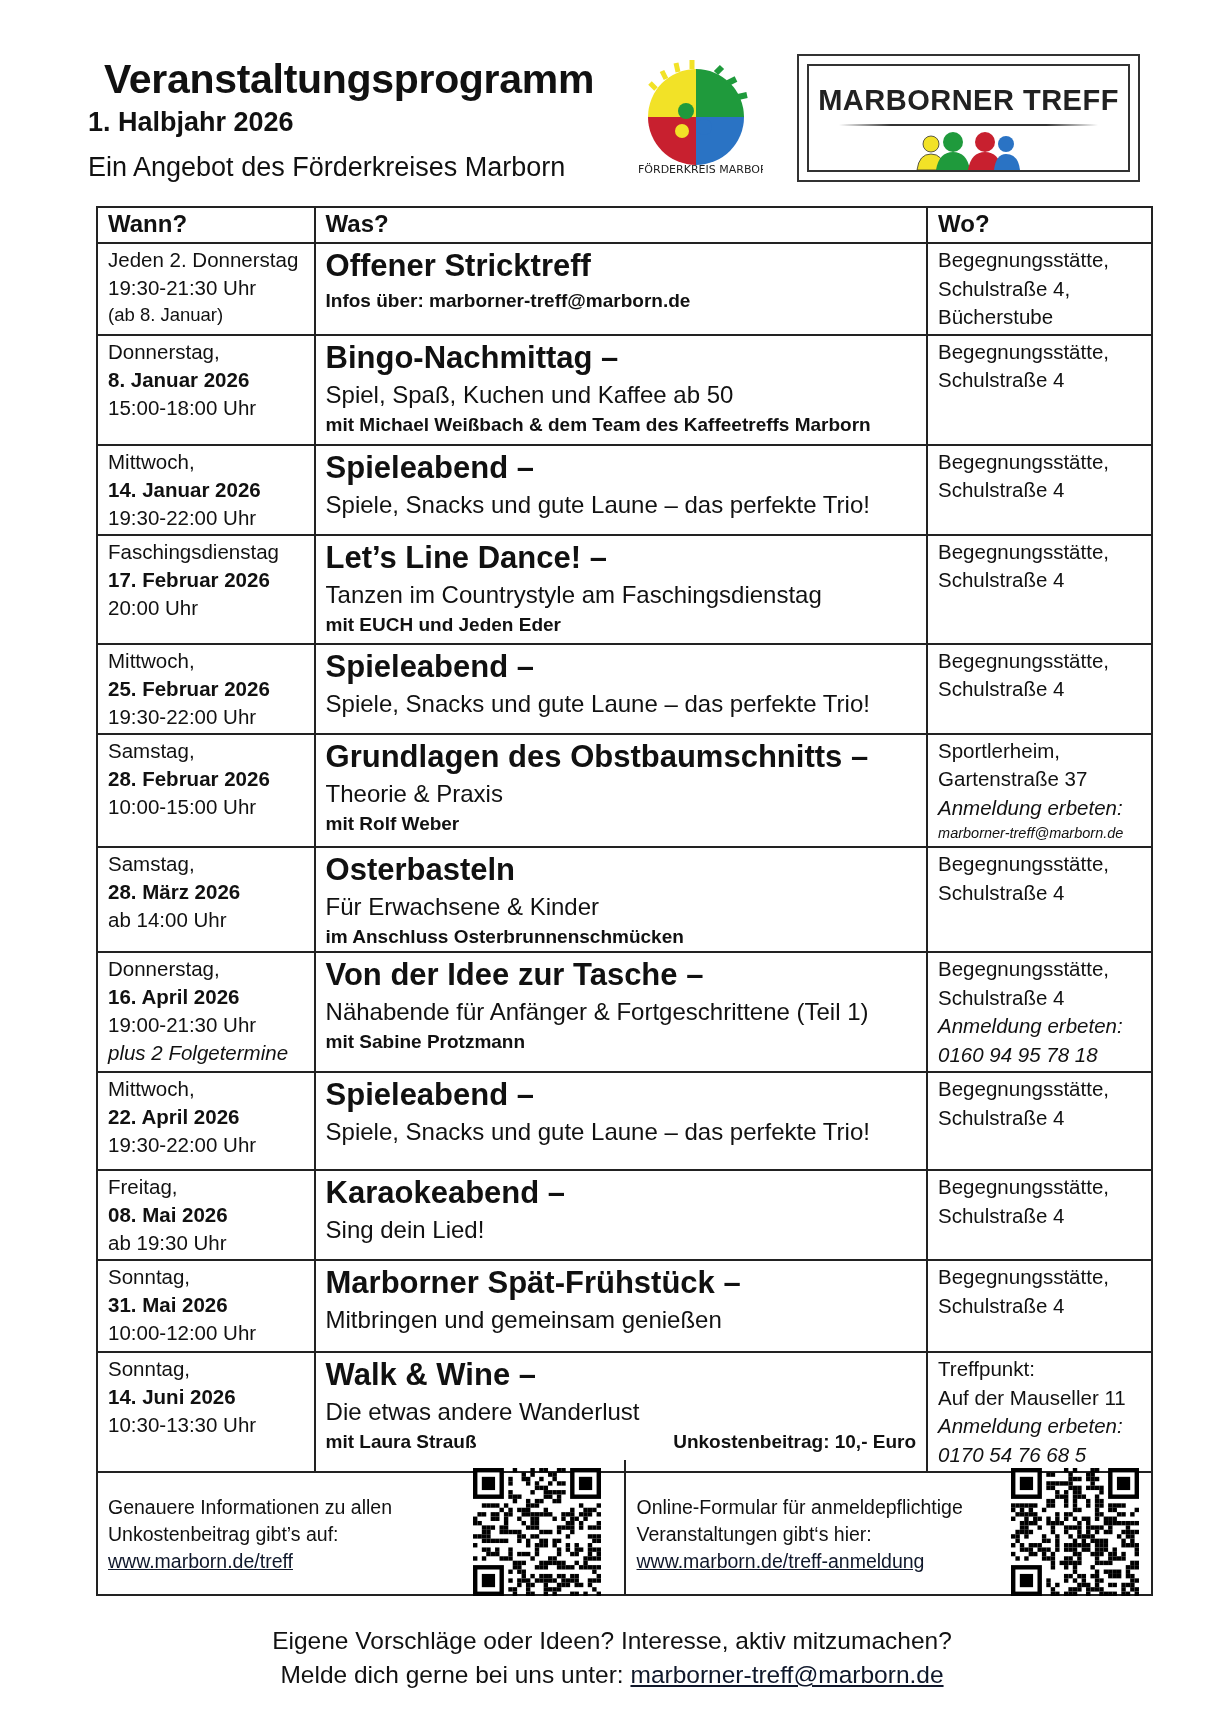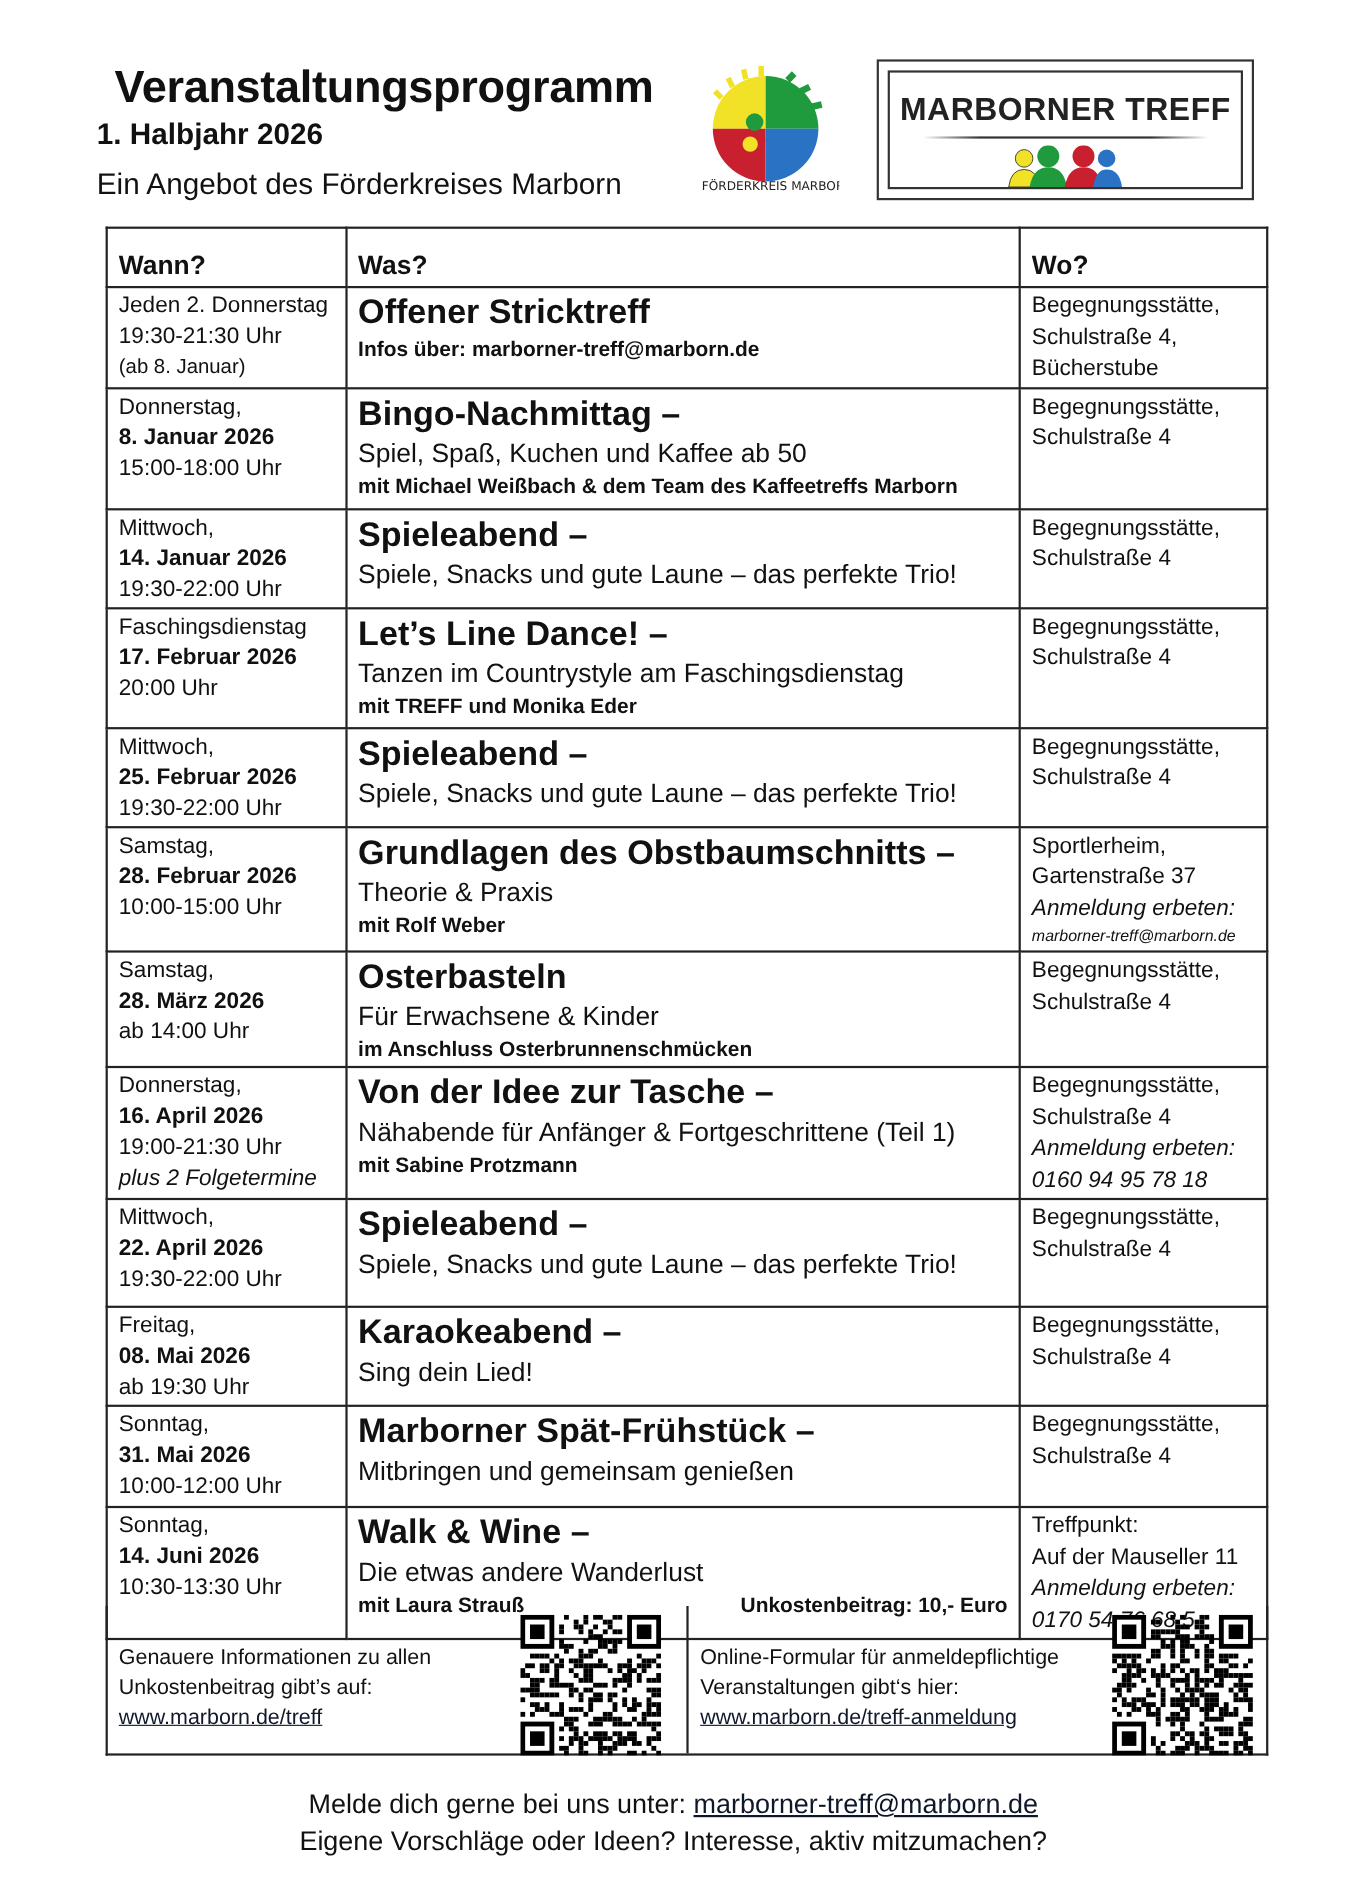--- a/index.html
+++ b/index.html
@@ -9,21 +9,21 @@
   .tagline { position: absolute; left: 88px; top: 152px; font-size: 27px; margin: 0; }
   .logo-fk { position: absolute; left: 628px; top: 55px; width: 135px; height: 130px; }
   .logo-mt { position: absolute; left: 797px; top: 54px; width: 343px; height: 128px; border: 2px solid #333; box-sizing: border-box; }
   .logo-mt-inner { position: absolute; left: 8px; top: 8px; right: 8px; bottom: 8px; border: 2px solid #333; }
   .logo-mt-text { position: absolute; left: 0; right: 0; top: 18px; text-align: center; font-size: 29px; font-weight: bold; letter-spacing: 0.5px; color: #222; }
   .logo-mt-line { position: absolute; left: 30px; right: 30px; top: 58px; height: 2px; background: linear-gradient(90deg, rgba(0,0,0,0), #333 20%, #333 80%, rgba(0,0,0,0)); }
   .logo-mt-people { position: absolute; left: 0; right: 0; top: 66px; height: 40px; }
 
   table.program { position: absolute; left: 96px; top: 206px; width: 1057px; border-collapse: collapse; table-layout: fixed; }
   table.program td, table.program th { border: 2px solid #222; vertical-align: top; padding: 2px 10px 2px 10px; text-align: left; }
-  table.program th { font-size: 24px; font-weight: bold; padding-top: 20px; padding-bottom: 0; height: 32px; }
+  table.program th { font-size: 24px; font-weight: bold; padding-top: 2px; padding-bottom: 0; height: 32px; }
   .col-when { width: 206px; }
   .col-what { width: 580px; }
   .col-where { width: 213px; }
   .when-line { font-size: 20.5px; line-height: 28px; white-space: nowrap; }
   .when-small { font-size: 18.5px; line-height: 26px; }
   .bold { font-weight: bold; }
   .italic { font-style: italic; }
   .what-title { font-size: 31px; font-weight: bold; line-height: 40px; white-space: nowrap; }
   .what-sub { font-size: 24px; line-height: 34px; white-space: nowrap; }
   .what-note { font-size: 19px; font-weight: bold; line-height: 25px; white-space: nowrap; }
@@ -150,21 +150,21 @@
       <tr style="height: 109px;">
         <td>
           <div class="when-line">Faschingsdienstag</div>
           <div class="when-line bold">17. Februar 2026</div>
           <div class="when-line">20:00 Uhr</div>
         </td>
         <td>
           <div class="what-title">Let’s Line Dance! –</div>
           <div class="what-sub">Tanzen im Countrystyle am Faschingsdienstag</div>
           <div class="note-row">
-            <span class="what-note">mit TREFF und Monika Eder</span>
+            <span class="what-note">mit EUCH und Jeden Eder</span>
           </div>
         </td>
         <td>
           <div class="where-line">Begegnungsstätte,</div>
           <div class="where-line">Schulstraße 4</div>
         </td>
       </tr>
       <tr style="height: 90px;">
         <td>
           <div class="when-line">Mittwoch,</div>
@@ -947,17 +947,17 @@
         <rect x="23" y="1" width="5" height="5" fill="#fff"></rect>
         <rect x="24" y="2" width="3" height="3" fill="#000"></rect>
         <rect x="0" y="22" width="7" height="7" fill="#000"></rect>
         <rect x="1" y="23" width="5" height="5" fill="#fff"></rect>
         <rect x="2" y="24" width="3" height="3" fill="#000"></rect>
       </svg>
   </div>
 </div>
 
 <div class="closing">
+  <div>Eigene Vorschläge oder Ideen? Interesse, aktiv mitzumachen?</div>
   <div>
     <span>Melde dich gerne bei uns unter: </span><a class="link">marborner-treff@marborn.de</a>
   </div>
-  <div>Eigene Vorschläge oder Ideen? Interesse, aktiv mitzumachen?</div>
 </div>
 
 </body></html>

